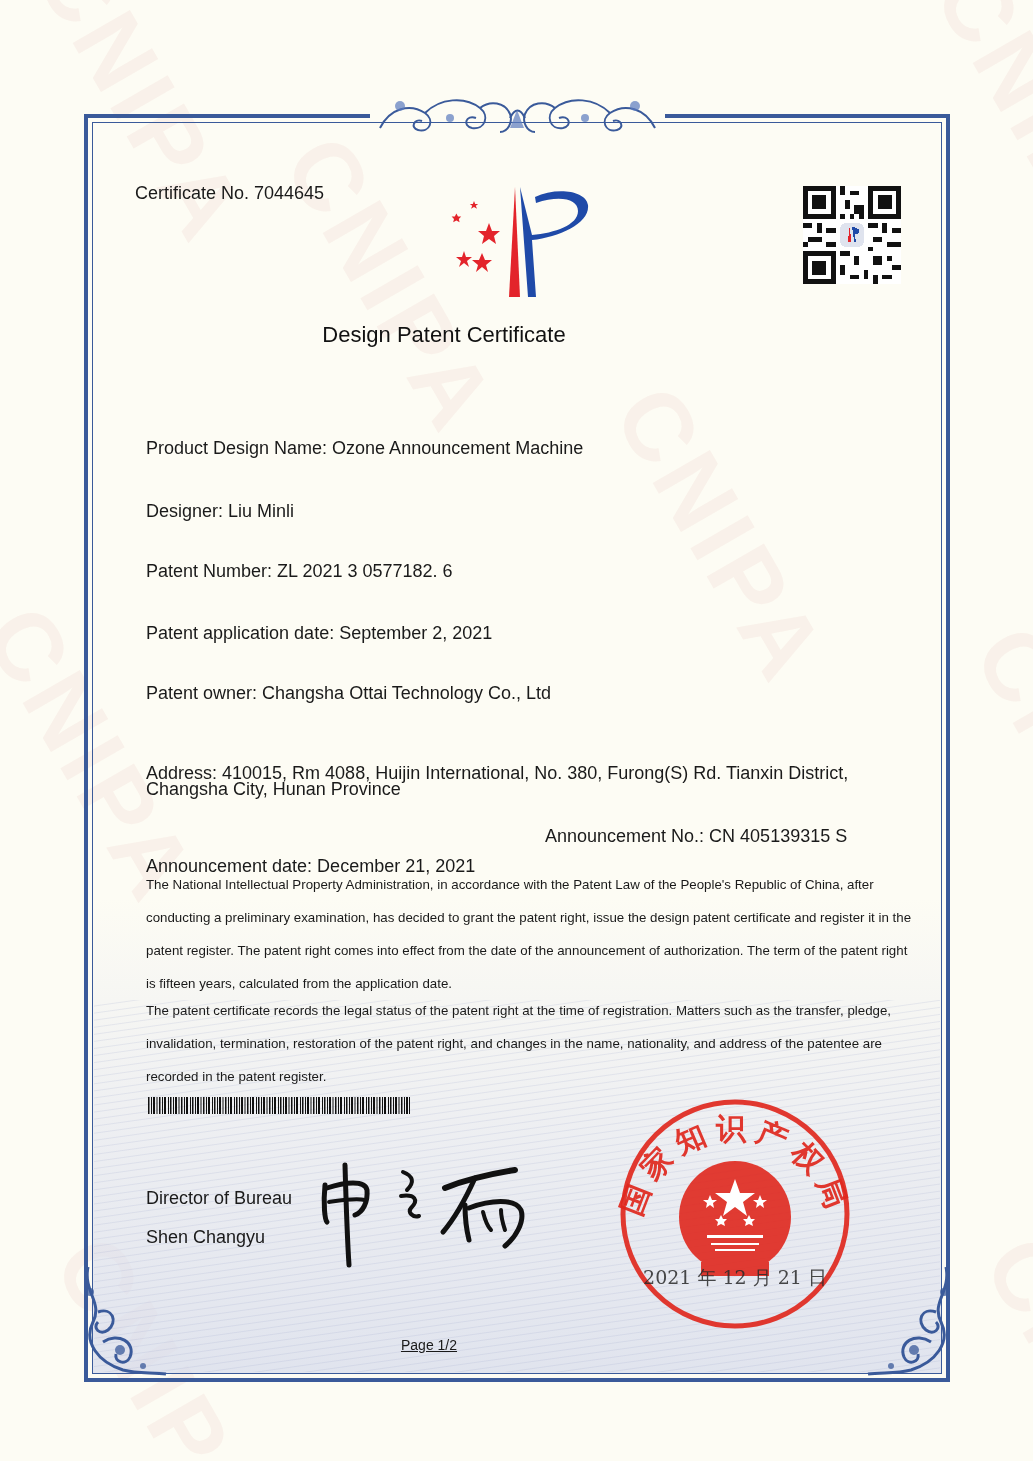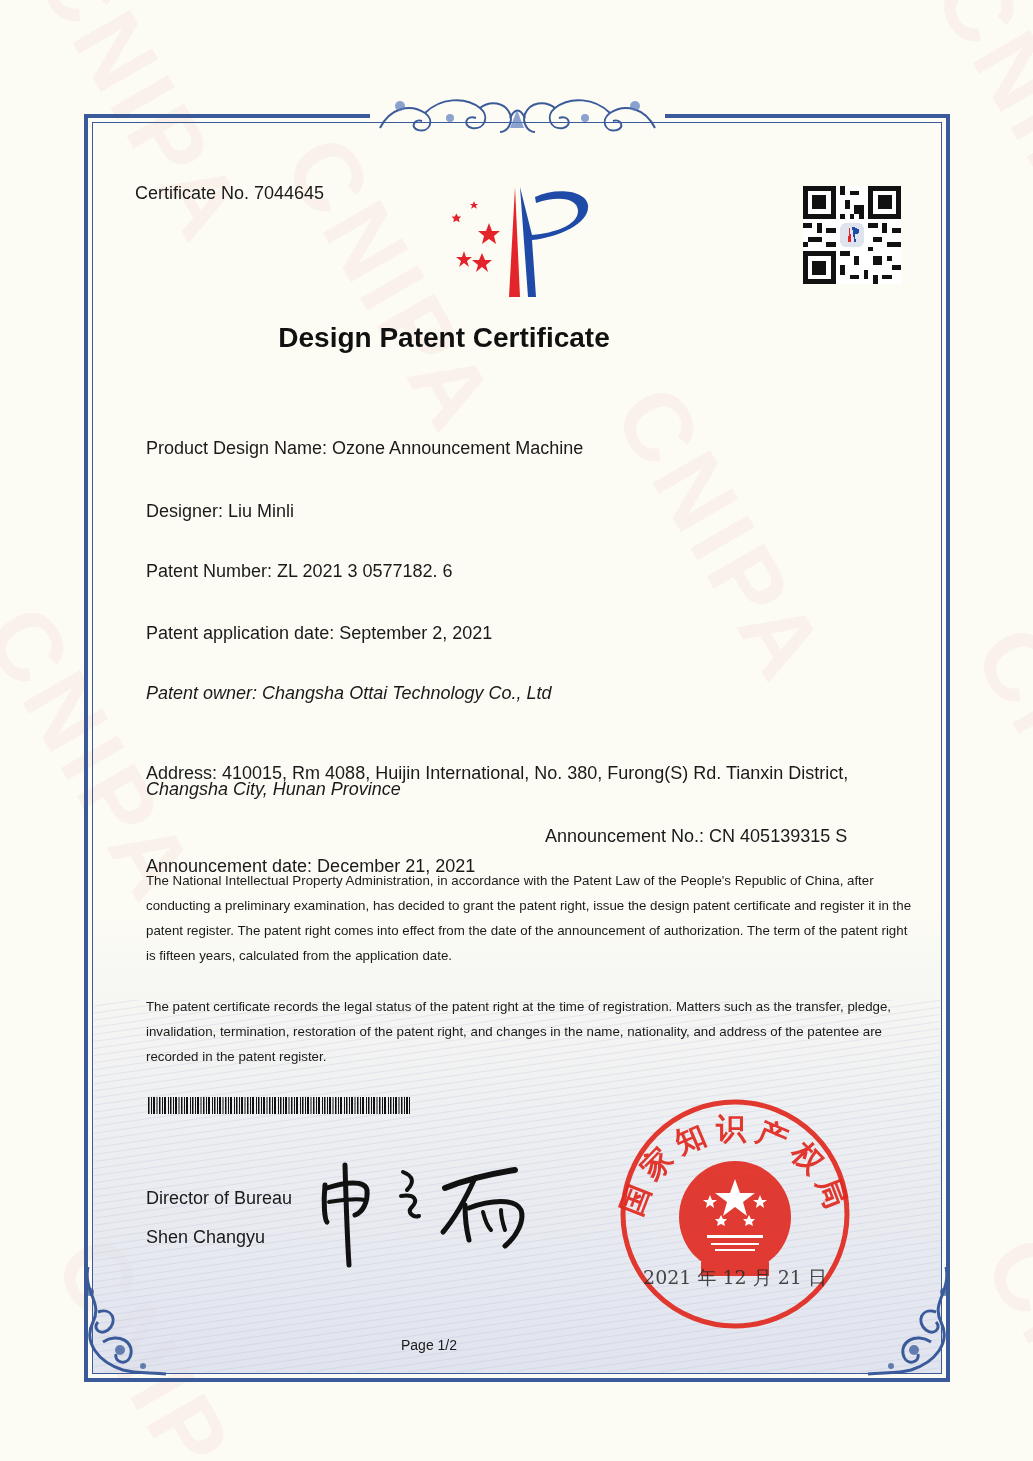--- a/index.html
+++ b/index.html
@@ -26,31 +26,31 @@
     position:absolute; left:94px; top:1000px; width:846px; height:372px;
     background:repeating-linear-gradient(172deg, rgba(150,160,200,0.0) 0px, rgba(150,160,200,0.0) 5px, rgba(150,160,200,0.18) 6px, rgba(150,160,200,0.0) 7px);
   }
   .top-ornament { position:absolute; left:370px; top:88px; width:295px; height:56px; }
   .corner-ornament { position:absolute; width:90px; height:120px; }
   .cert-no { position:absolute; left:135px; top:183px; font-size:18px; }
   .logo { position:absolute; left:440px; top:185px; width:160px; height:115px; }
   .qr { position:absolute; left:803px; top:186px; width:98px; height:98px; }
   .title {
     position:absolute; left:0; width:888px; top:322px; text-align:center;
-    font-size:28px; font-weight:bold; color:#111;
+    font-size:22px; font-weight:normal; color:#111;
   }
   .field { position:absolute; left:146px; font-size:18px; color:#1a1a1a; white-space:nowrap; }
   .body-para {
-    position:absolute; left:146px; width:770px; font-size:13.3px; line-height:25px; color:#1a1a1a;
+    position:absolute; left:146px; width:770px; font-size:13.3px; line-height:33px; color:#1a1a1a;
   }
   .barcode { position:absolute; left:148px; top:1097px; width:262px; height:17px; }
   .director { position:absolute; left:146px; font-size:18px; }
   .signature { position:absolute; left:315px; top:1160px; width:220px; height:110px; }
   .seal { position:absolute; left:615px; top:1097px; width:240px; height:235px; }
-  .page-no { position:absolute; left:0; width:858px; top:1337px; text-align:center; font-size:14px; }
+  .page-no { position:absolute; left:0; width:858px; top:1337px; text-align:center; font-size:14px;text-decoration:underline; }
 </style>
 </head>
 <body>
 
 <div class="watermark" style="left:-20px; top:40px;">CNIPA</div>
 <div class="watermark" style="left:230px; top:230px;">CNIPA</div>
 <div class="watermark" style="left:560px; top:480px;">CNIPA</div>
 <div class="watermark" style="left:880px; top:60px;">CNIPA</div>
 <div class="watermark" style="left:-70px; top:700px;">CNIPA</div>
 <div class="watermark" style="left:920px; top:720px;">CNIPA</div>
@@ -166,23 +166,23 @@
   <path d="M10 8.8 L9.6 12 L10.4 12 Z" fill="#e3242b"></path>
   <path d="M10.5 8.8 L11 12 L11.3 12 L11.2 10.4 C12.3 10.2, 12.6 9.2, 11.2 8.9 Z" fill="#1f4aa8"></path>
 </svg>
 
 <div class="title">Design Patent Certificate</div>
 
 <div class="field" style="top:438px;">Product Design Name: Ozone Announcement Machine</div>
 <div class="field" style="top:501px;">Designer: Liu Minli</div>
 <div class="field" style="top:561px;">Patent Number: ZL 2021 3 0577182. 6</div>
 <div class="field" style="top:623px;">Patent application date: September 2, 2021</div>
-<div class="field" style="top:683px;font-style:italic;">Patent owner: Changsha Ottai Technology Co., Ltd</div>
+<div class="field" style="top:683px;">Patent owner: Changsha Ottai Technology Co., Ltd</div>
 <div class="field" style="top:719px;margin-top:44px;">Address: 410015, Rm 4088, Huijin International, No. 380, Furong(S) Rd. Tianxin District,</div>
-<div class="field" style="top:779px;font-style:italic;">Changsha City, Hunan Province</div>
+<div class="field" style="top:779px;">Changsha City, Hunan Province</div>
 <div class="field" style="top:856px;">Announcement date: December 21, 2021</div>
 <div class="field" style="top:826px; left:545px;">Announcement No.: CN 405139315 S</div>
 
 <div class="body-para" style="top:868px;">The National Intellectual Property Administration, in accordance with the Patent Law of the People's Republic of China, after conducting a preliminary examination, has decided to grant the patent right, issue the design patent certificate and register it in the patent register. The patent right comes into effect from the date of the announcement of authorization. The term of the patent right is fifteen years, calculated from the application date.</div>
 <div class="body-para" style="top:994px;">The patent certificate records the legal status of the patent right at the time of registration. Matters such as the transfer, pledge, invalidation, termination, restoration of the patent right, and changes in the name, nationality, and address of the patentee are recorded in the patent register.</div>
 
 <svg class="barcode" viewBox="0 0 262 17" preserveAspectRatio="none">
   <g fill="#111">
     <rect x="0" y="0" width="1.5" height="17"></rect>
       <rect x="3" y="0" width="1" height="17"></rect>

